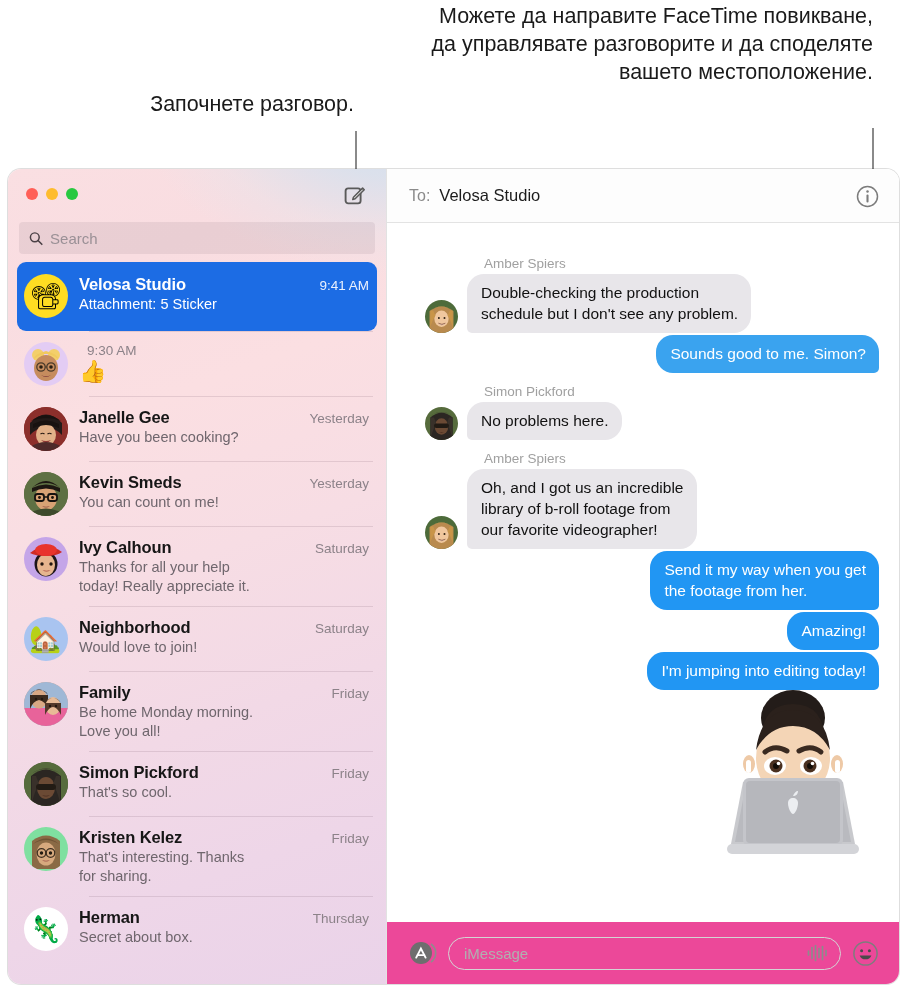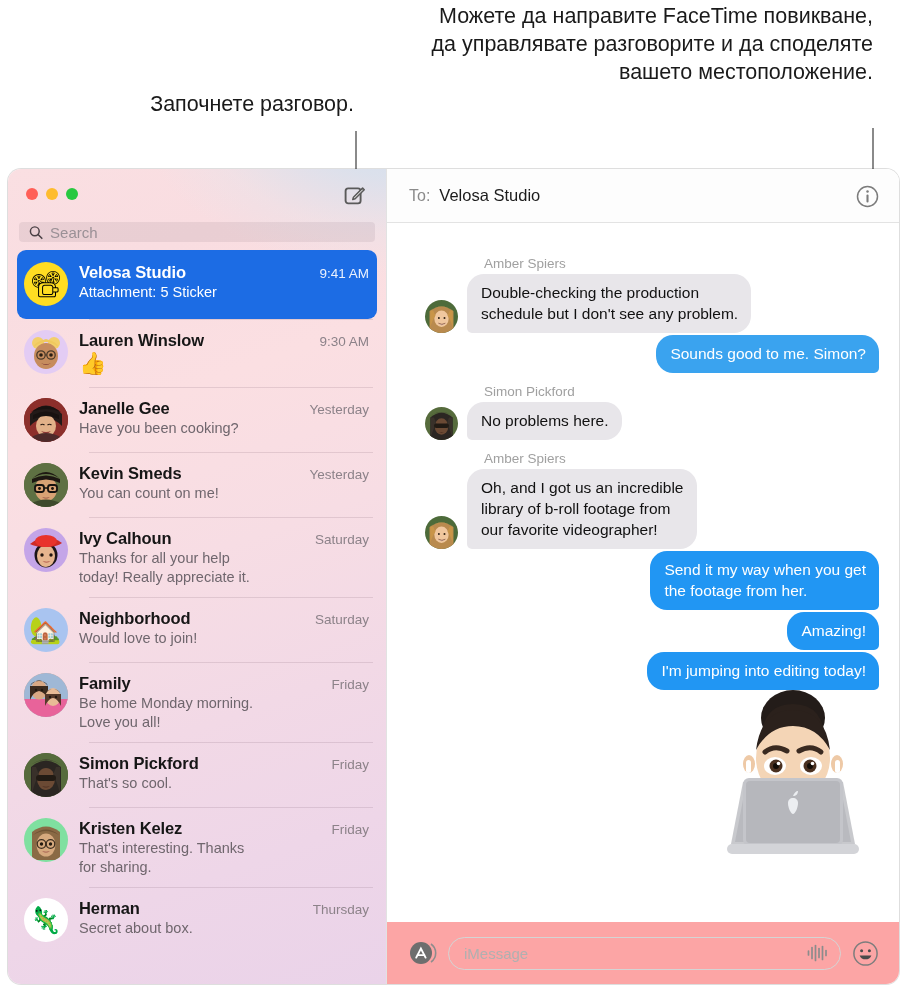--- a/index.html
+++ b/index.html
@@ -108,21 +108,21 @@
     right: 20px;
     top: 15px;
     width: 22px;
     height: 22px;
   }
 
   
   #search-bar {
     position: relative;
     margin: 3px 11px 0 11px;
-    height: 20px;
+    height: 32px;
     border-radius: 4px;
     background: rgba(130,110,120,0.13);
     display: flex;
     align-items: center;
     padding: 0 10px;
     gap: 7px;
   }
   #search-input {
     border: none;
     background: transparent;
@@ -327,21 +327,21 @@
   }
 
   
   #composer {
     flex: 0 0 auto;
     height: 62px;
     display: flex;
     align-items: center;
     gap: 11px;
     padding: 0 20px 0 20px;
-    background: #fca5a5;
+    background: #ec4899;
   }
   #apps-button { flex: 0 0 auto; width: 30px; height: 30px; position: relative; }
   #imessage-field {
     flex: 1 1 auto;
     height: 33px;
     border: 1px solid #d4d4d4;
     border-radius: 17px;
     display: flex;
     align-items: center;
     padding: 0 12px 0 15px;
@@ -424,21 +424,20 @@
                 <circle cx="17" cy="25" r="4.2" fill="none" stroke="#4a3a2a" stroke-width="1.3"></circle>
                 <circle cx="27" cy="25" r="4.2" fill="none" stroke="#4a3a2a" stroke-width="1.3"></circle>
                 <line x1="21.2" y1="25" x2="22.8" y2="25" stroke="#4a3a2a" stroke-width="1.2"></line>
                 <circle cx="17" cy="25" r="1.8" fill="#2a1f14"></circle>
                 <circle cx="27" cy="25" r="1.8" fill="#2a1f14"></circle>
                 <path d="M17 33 Q22 37 27 33 Q22 35.5 17 33Z" fill="#7d3a3a"></path>
               </svg>
             </div>
             <div class="conv-body">
               <div class="conv-toprow">
-                <div class="conv-title">Lauren Winslow</div>
                 <div class="conv-time">9:30 AM</div>
               </div>
               <div class="conv-preview emoji">👍</div>
             </div>
           </div>
           <div class="conv-sep"></div>
           <div class="conv-row">
             <div class="avatar" style="background: rgb(140, 47, 43);">
               <svg viewBox="0 0 44 44" width="44" height="44">
                 <rect width="44" height="44" fill="#8c2f2b"></rect>

